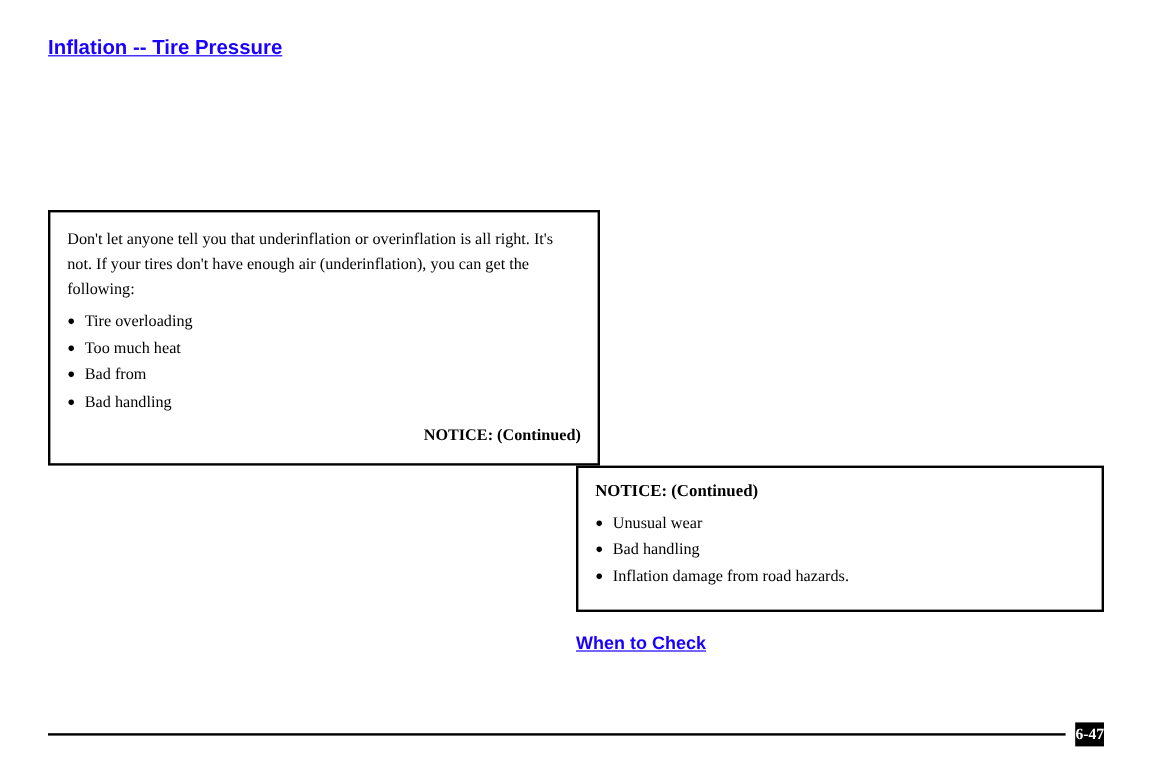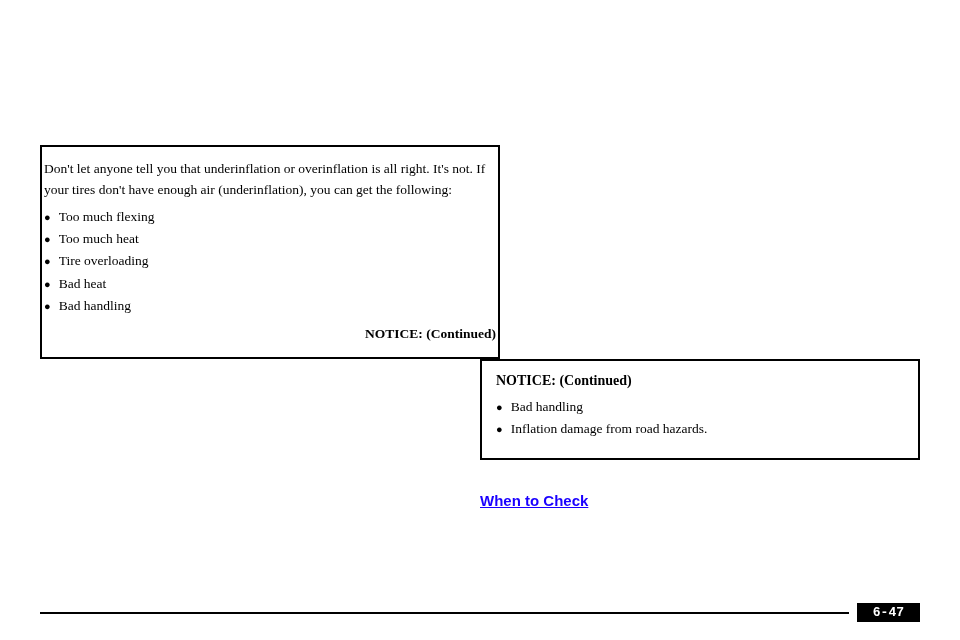--- a/index.html
+++ b/index.html
@@ -35,21 +35,21 @@
       float: right;
       width: 440px;
     }
     .notice-box {
       border: 2px solid #000;
       padding: 12px 14px;
       margin-top: 0px;
     }
     .notice-box-left {
       border: 2px solid #000;
-      padding: 12px 2px;
+      padding: 12px 14px;
       margin-top: 60px;
     }
     .notice-header {
       font-weight: bold;
       font-size: 14px;
       margin-bottom: 8px;
     }
     .notice-body {
       font-size: 13.5px;
       line-height: 1.55;
@@ -81,78 +81,79 @@
       font-weight: bold;
       font-size: 13.5px;
       margin-top: 8px;
     }
     .section-heading {
       color: #1a00ff;
       font-family: Arial, sans-serif;
       font-weight: bold;
       font-size: 15px;
       text-decoration: underline;
-      margin-top: 32px;
+      margin-top: 18px;
       margin-bottom: 6px;
     }
     .bottom-bar {
       position: absolute;
       bottom: 18px;
       left: 0;
       right: 0;
       display: flex;
       align-items: center;
       padding: 0 40px;
     }
     .bottom-line {
       flex: 1;
       height: 2px;
       background: #000;
     }
     .page-number-box {
       background: #000;
       color: #fff;
-      font-family: Liberation Mono, monospace;
+      font-family: Liberation Serif, serif;
       font-weight: bold;
       font-size: 13px;
-      padding: 2px 16px;
+      padding: 2px 0;
       margin-left: 8px;
       white-space: nowrap;
     }
   </style>
 </head>
 <body>
 
 <div class="page-container">
 
   <div class="left-column">
+    <div class="page-title">Inflation -- Tire Pressure</div>
 
     <div style="height: 55px;"></div>
 
     <div class="notice-box-left">
       <div class="notice-body">
         <p>Don't let anyone tell you that underinflation or overinflation is all right. It's not. If your tires don't have enough air (underinflation), you can get the following:</p>
         <ul class="bullet-list">
-          <li>Too much flexing</li>
+          <li>Tire overloading</li>
           <li>Too much heat</li>
-          <li>Tire overloading</li>
-          <li>Bad heat</li>
+          <li>Bad from</li>
           <li>Bad handling</li>
         </ul>
         <div class="notice-continued">NOTICE: (Continued)</div>
       </div>
     </div>
   </div>
 
   <div class="right-column">
 
     <div class="notice-box">
       <div class="notice-header">NOTICE: (Continued)</div>
       <div class="notice-body">
         <ul class="bullet-list">
+          <li>Unusual wear</li>
           <li>Bad handling</li>
           <li>Inflation damage from road hazards.</li>
         </ul>
       </div>
     </div>
 
     <div class="section-heading">When to Check</div>
 
   </div>
 

